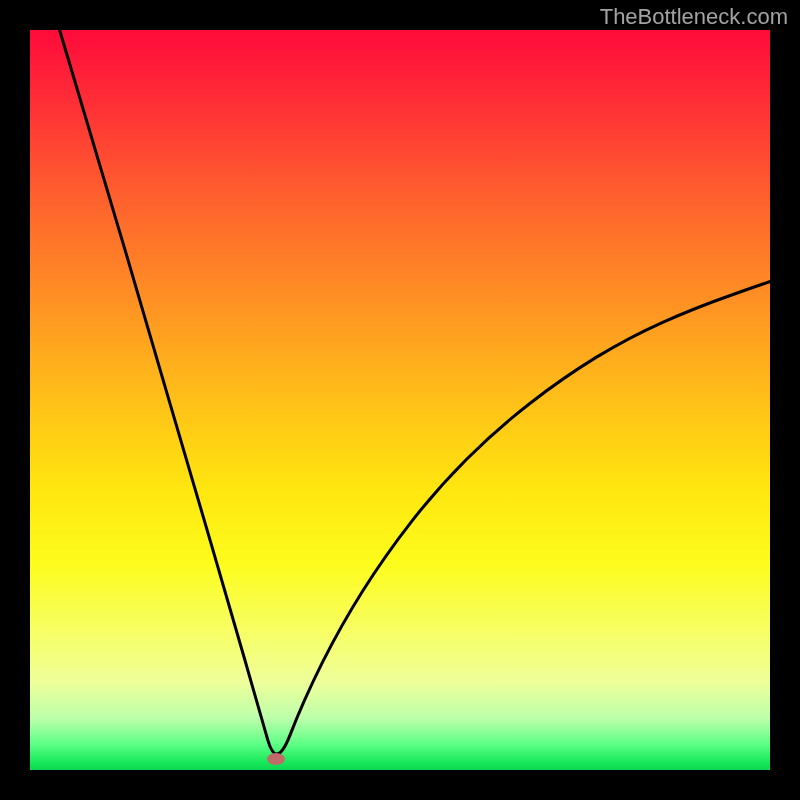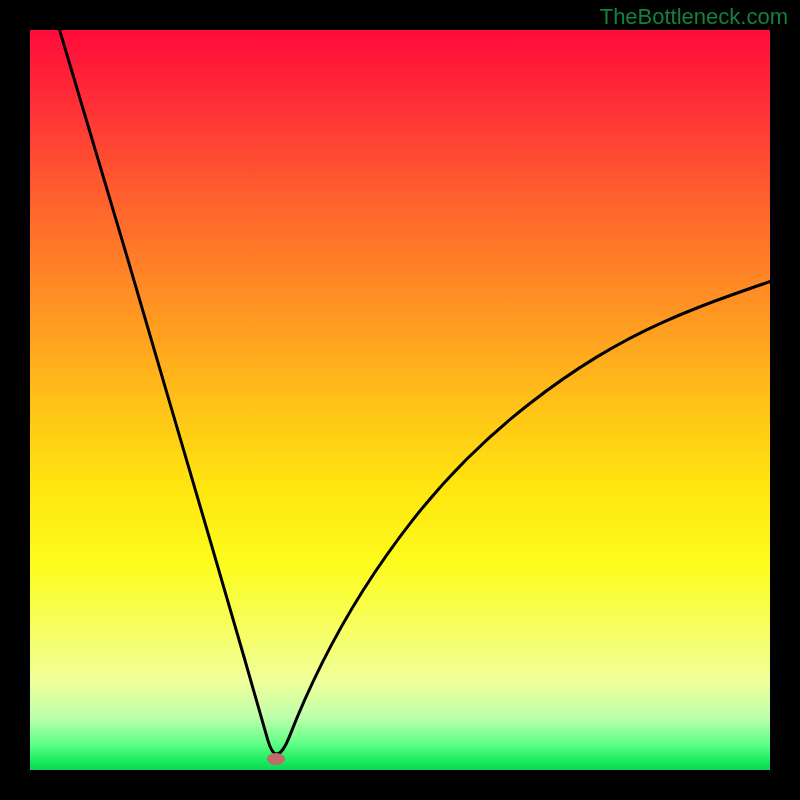--- a/index.html
+++ b/index.html
@@ -8,21 +8,21 @@
     height: 800px;
     background: #000;
     position: relative;
     overflow: hidden;
     font-family: Arial, Helvetica, sans-serif;
   }
   .attribution {
     position: absolute;
     top: 4px;
     right: 12px;
-    color: #15803d;
+    color: #a3a3a3;
     font-size: 22px;
     font-weight: 500;
     z-index: 10;
   }
   .plot-area {
     position: absolute;
     top: 30px;
     left: 30px;
     width: 740px;
     height: 740px;

